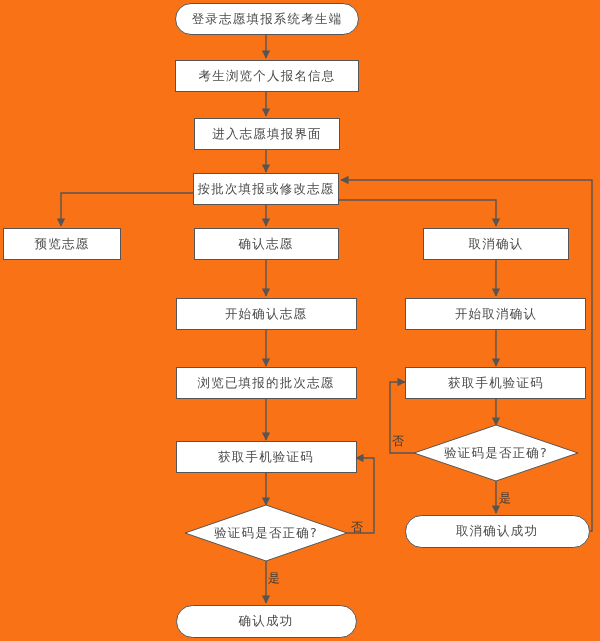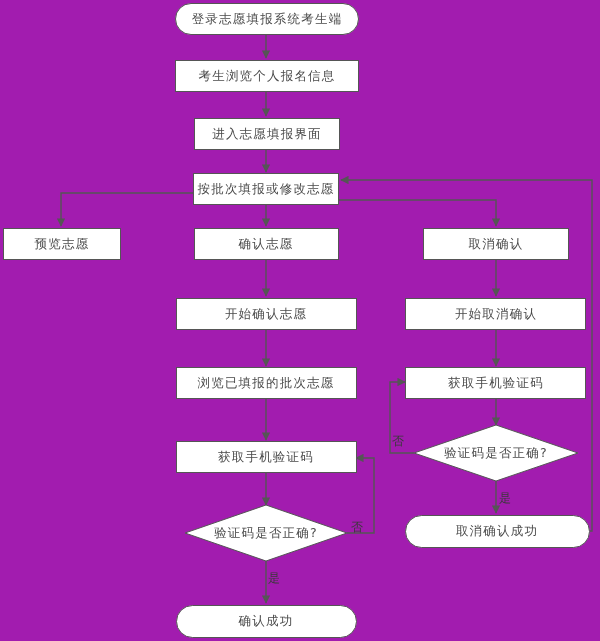--- a/index.html
+++ b/index.html
@@ -4,21 +4,21 @@
 <style>
   html, body {
     margin: 0;
     padding: 0;
     background: #ffffff;
   }
   #canvas {
     position: relative;
     width: 600px;
     height: 641px;
-    background: #a21caf;
+    background: #f97316;
     overflow: hidden;
     font-family: "DejaVu Sans", sans-serif;
   }
   svg.flow {
     position: absolute;
     left: 0;
     top: 0;
     width: 600px;
     height: 641px;
   }

